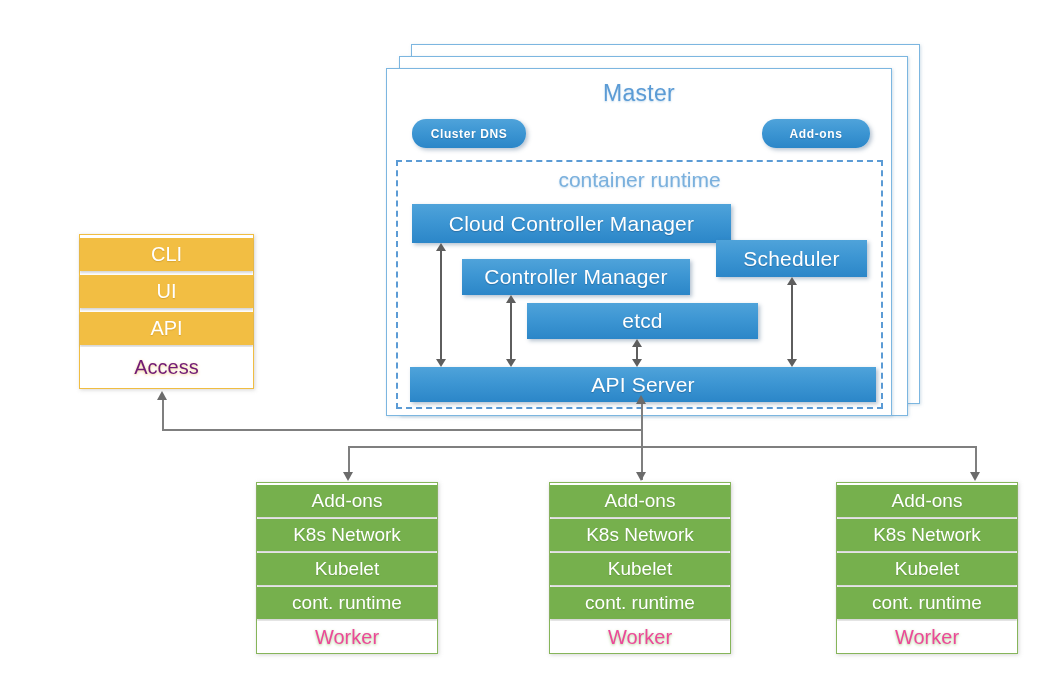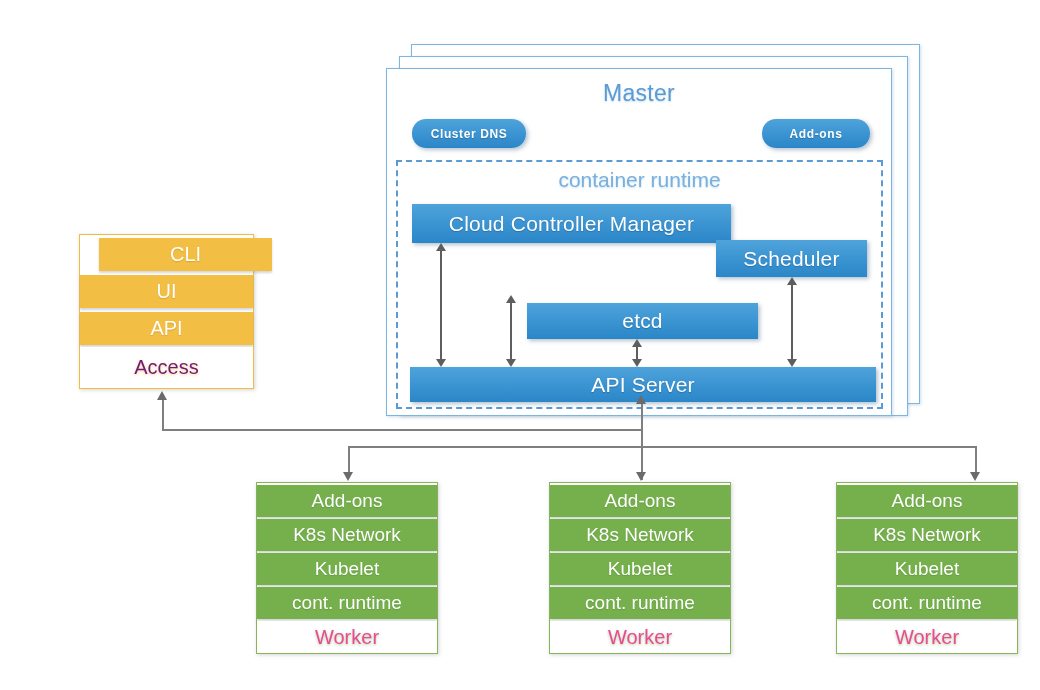--- a/index.html
+++ b/index.html
@@ -194,20 +194,21 @@
 
   <div class="master-title">Master</div>
 
   <div class="abs bluebox small b-clusterdns">Cluster DNS</div>
   <div class="abs bluebox small b-addons">Add-ons</div>
 
   <div class="abs dashed-region"></div>
   <div class="dashed-title">container runtime</div>
 
   <div class="abs bluebox big b-ccm">Cloud Controller Manager</div>
+  <div class="abs bluebox big b-cm">Controller Manager</div>
   <div class="abs bluebox big b-etcd">etcd</div>
   <div class="abs bluebox big b-apiserver">API Server</div>
   <div class="abs bluebox big b-scheduler">Scheduler</div>
 
   <div class="varrow" style="left:433px; top:243px; width:16px; height:124px;">
     <div class="head up"></div>
     <div class="shaft"></div>
     <div class="head down"></div>
   </div>
 
@@ -223,21 +224,21 @@
     <div class="head down"></div>
   </div>
 
   <div class="varrow" style="left:784px; top:277px; width:16px; height:90px;">
     <div class="head up"></div>
     <div class="shaft"></div>
     <div class="head down"></div>
   </div>
 
   <div class="abs stack-shell access-shell">
-    <div class="orange-row" style="top:3px;  height:33px;margin-left:19px;">CLI</div>
+    <div class="orange-row" style="top:3px;  height:33px;">CLI</div>
     <div class="orange-row" style="top:40px; height:33px;">UI</div>
     <div class="orange-row" style="top:77px; height:33px;">API</div>
     <div class="footer-row access-label" style="top:112px; height:41px;">Access</div>
   </div>
 
   <div class="line-v" style="left:641px; top:402px; height:78px;"></div>
   <div class="arrowhead up" style="left:636px; top:395px;"></div>
 
   <div class="line-h" style="left:162px; top:429px; width:481px;"></div>
   <div class="line-v" style="left:162px; top:398px; height:32px;"></div>

